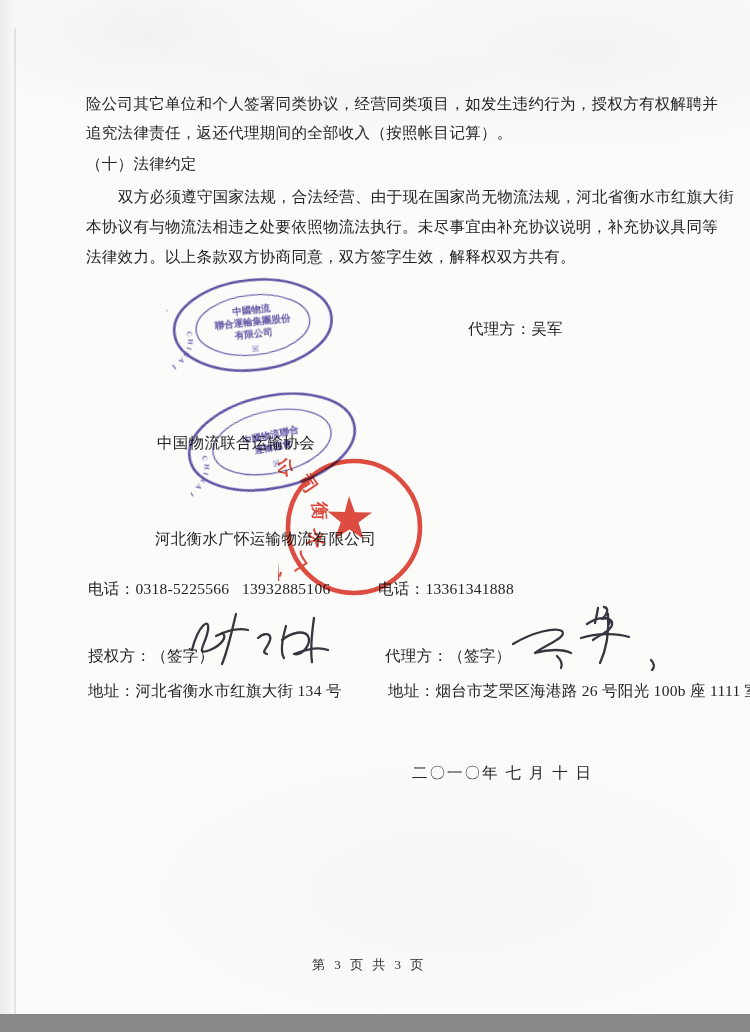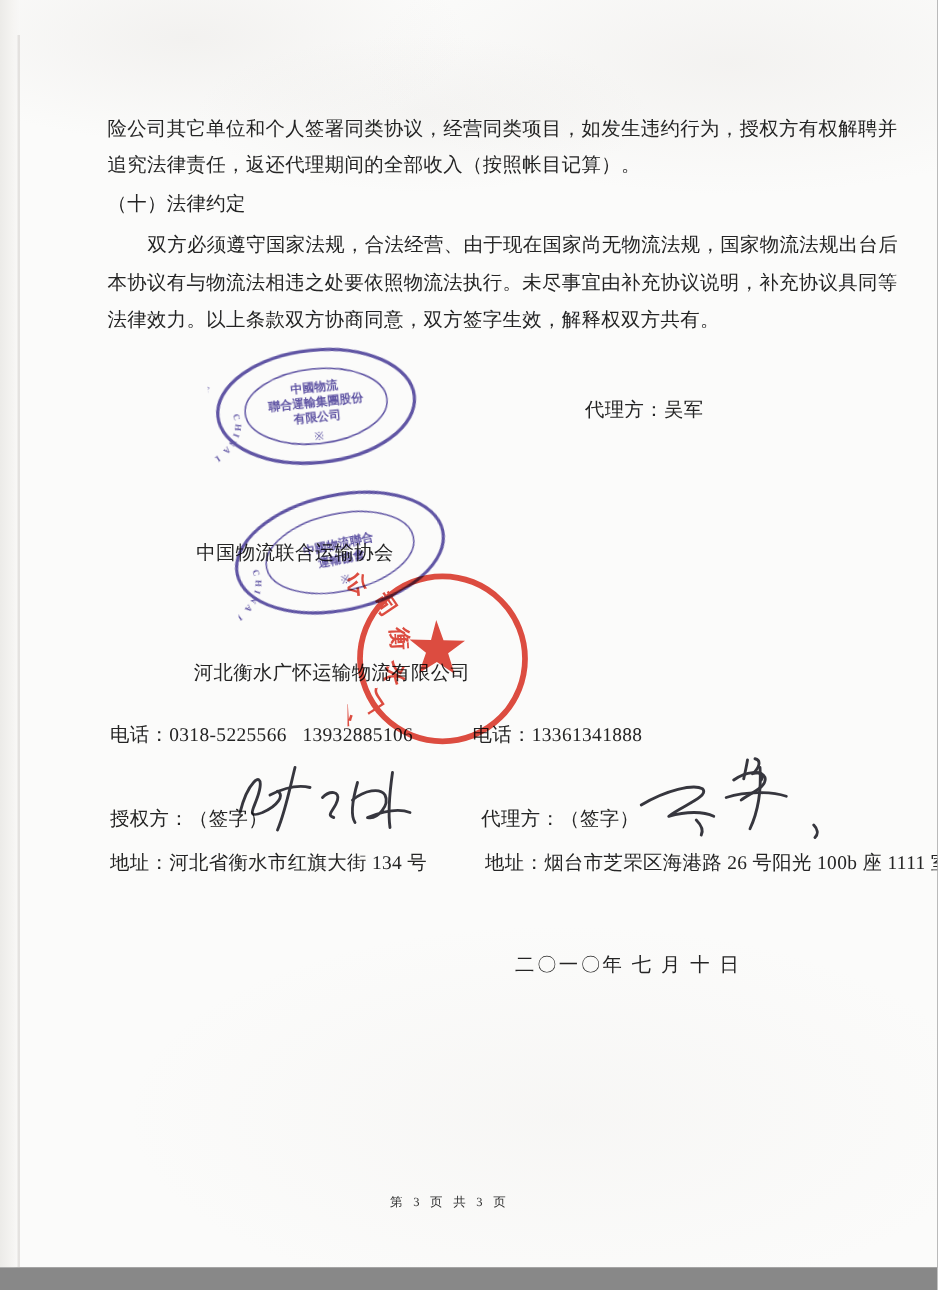--- a/index.html
+++ b/index.html
@@ -25,39 +25,39 @@
     background:#d9d6d2;opacity:.65;
   }
   .t{
     position:absolute;
     font-size:15.5px;
     color:#242424;
     letter-spacing:.3px;
     white-space:pre;
     line-height:1.2;
   }
-  .footer{font-size:10px;letter-spacing:3px;color:#2e2e2e;}
+  .footer{font-size:13px;letter-spacing:3px;color:#2e2e2e;}
   .date{letter-spacing:2px;margin-top:36px;}
   .stamp{position:absolute;mix-blend-mode:multiply;opacity:.88;filter:blur(.25px);}
   .stamp text{font-family:"Liberation Serif","DejaVu Serif",serif;}
   .sig{position:absolute;mix-blend-mode:multiply;opacity:.92;}
   .sig path{fill:none;stroke:#26262e;stroke-width:2.3;stroke-linecap:round;stroke-linejoin:round;}
 </style>
 </head>
 <body>
 
 <div class="page">
 
   <div class="edge-shade"></div>
   <div class="edge-line"></div>
 
   <span class="t" style="left:86px;top:95px">险公司其它单位和个人签署同类协议，经营同类项目，如发生违约行为，授权方有权解聘并</span>
   <span class="t" style="left:86px;top:124px">追究法律责任，返还代理期间的全部收入（按照帐目记算）。</span>
   <span class="t" style="left:86px;top:155px">（十）法律约定</span>
-  <span class="t" style="left:118px;top:188px">双方必须遵守国家法规，合法经营、由于现在国家尚无物流法规，国家物流法规出台后</span>
+  <span class="t" style="left:118px;top:188px">双方必须遵守国家法规，合法经营、由于现在国家尚无物流法规，河北省衡水市红旗大街</span>
   <span class="t" style="left:86px;top:248px">法律效力。以上条款双方协商同意，双方签字生效，解释权双方共有。</span>
   <span class="t" style="left:86px;top:218px">本协议有与物流法相违之处要依照物流法执行。未尽事宜由补充协议说明，补充协议具同等</span>
 
   <span class="t" style="left:468px;top:320px">代理方：吴军</span>
   <span class="t" style="left:157px;top:434px">中国物流联合运输协会</span>
   <span class="t" style="left:155px;top:530px">河北衡水广怀运输物流有限公司</span>
   <span class="t" style="left:88px;top:580px">电话：0318-5225566   13932885106</span>
   <span class="t" style="left:378px;top:580px">电话：13361341888</span>
   <span class="t" style="left:88px;top:647px">授权方：（签字）</span>
   <span class="t" style="left:385px;top:647px">代理方：（签字）</span>

